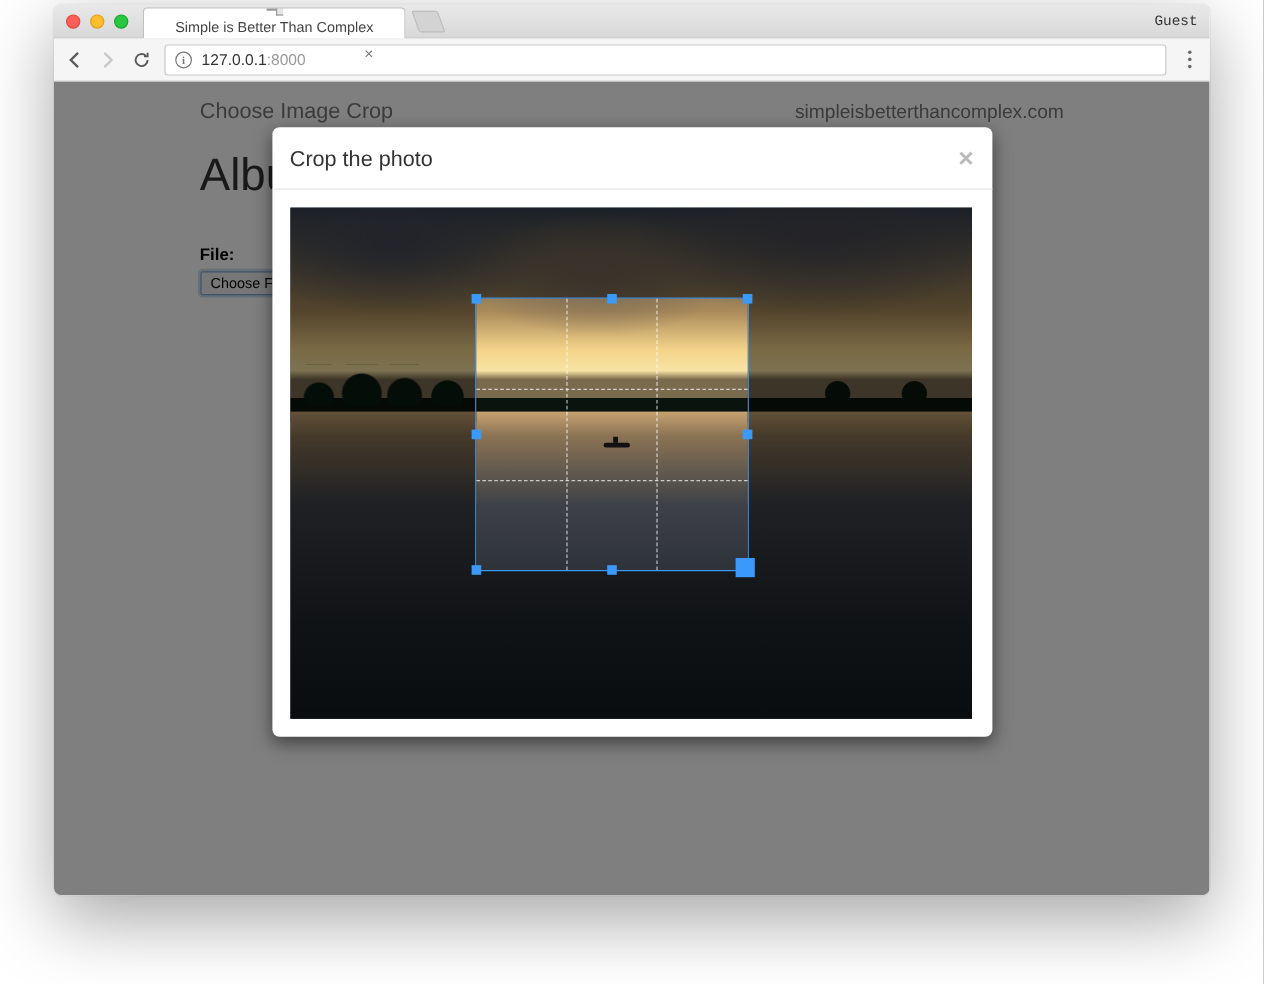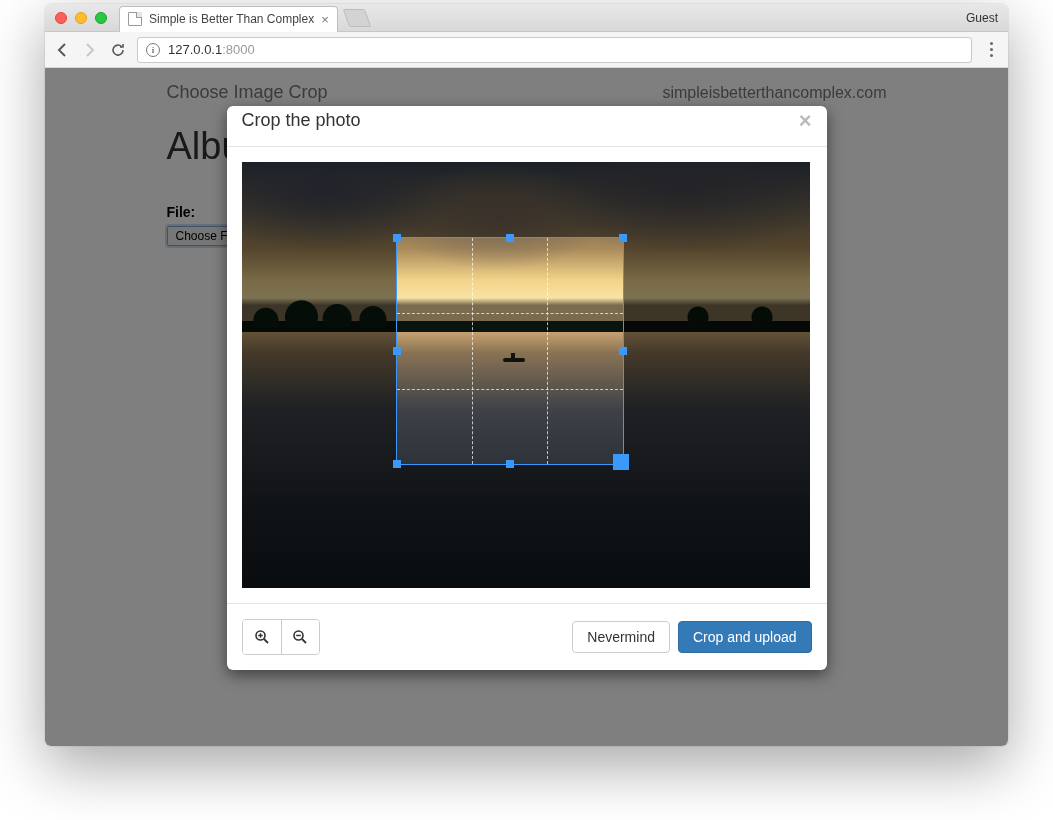--- a/index.html
+++ b/index.html
@@ -38,34 +38,35 @@
     .tl.yel{background:#ffbd2e;border:1px solid #e1a117;}
     .tl.grn{background:#28c940;border:1px solid #1ba52b;}
     .tab {
       background:#fff;
       border:1px solid #c0c0c0;
       border-bottom:none;
       border-radius:4px 4px 0 0;
       height:26px;
       display:flex;
       align-items:center;
-      padding:0 8px;
+      padding:0 26px;
       font-size:12px;
       color:#444;
       gap:7px;
       margin-top:2px;
       min-width:210px;
+      flex-direction:column;
     }
     .tab .page-ico{
       width:14px;height:14px;border:1px solid #999;border-radius:1px;position:relative;background:#fff;
     }
     .tab .page-ico::after{content:"";position:absolute;right:-1px;top:-1px;width:5px;height:5px;background:#e5e5e5;border-left:1px solid #999;border-bottom:1px solid #999;}
     .tab .x{color:#777;font-size:13px;margin-left:auto;cursor:pointer;}
     .newtab{width:22px;height:18px;margin-left:8px;background:#d3d3d3;border:1px solid #bcbcbc;transform:skewX(20deg);border-radius:2px;}
-    .guest{margin-left:auto;font-size:12px;color:#333;}
+    .guest{margin-left:auto;font-size:12px;color:#333;font-family:Liberation Mono, monospace;}
     .toolbar{
       height:36px;background:#f5f5f5;border-bottom:1px solid #d9d9d9;
       display:flex;align-items:center;padding:0 8px;gap:10px;
     }
     .nav-btn{width:18px;height:18px;display:flex;align-items:center;justify-content:center;color:#6b6b6b;}
     .nav-btn.disabled{color:#c8c8c8;}
     .omnibox{
       flex:1;height:26px;background:#fff;border:1px solid #c9c9c9;border-radius:3px;
       display:flex;align-items:center;padding:0 8px;font-size:13px;color:#333;gap:8px;
     }
@@ -81,21 +82,21 @@
     .h1{font-size:38px;margin-top:22px;color:#333;font-weight:500;}
     .file-label{font-weight:bold;font-size:14px;margin-top:36px;}
     .choose{margin-top:6px;display:inline-block;font-size:12px;background:#efefef;border:1px solid #7aa6d6;padding:2px 8px;border-radius:2px;box-shadow:0 0 0 2px rgba(51,122,183,.25);}
     
     .overlay{position:absolute;inset:0;background:rgba(0,0,0,0.5);}
     .page .overlay{top:0;}
     .modal{
       position:absolute;left:50%;transform:translateX(-50%);top:38px;
       width:600px;background:#fff;border-radius:6px;box-shadow:0 5px 15px rgba(0,0,0,.5);
     }
-    .modal-header{padding:4px 15px 14px;border-bottom:1px solid #e5e5e5;display:flex;align-items:flex-start;}
+    .modal-header{padding:15px 15px 14px;border-bottom:1px solid #e5e5e5;display:flex;align-items:flex-end;}
     .modal-title{font-size:18px;color:#333;font-weight:500;}
     .modal-close{margin-left:auto;color:#bbb;font-size:22px;font-weight:bold;line-height:1;cursor:pointer;}
     .modal-body{padding:15px;}
     .crop-area{position:relative;width:568px;height:426px;background:#0e1a22;overflow:hidden;}
     
     .sky{position:absolute;left:0;right:0;top:0;height:58%;
       background:
         radial-gradient(ellipse 180px 90px at 45% 22%, rgba(115,100,85,.9),transparent 60%),
         radial-gradient(ellipse 260px 120px at 78% 8%, rgba(70,70,80,.95),transparent 60%),
         radial-gradient(ellipse 220px 100px at 15% 12%, rgba(65,70,85,.95),transparent 60%),
@@ -232,38 +233,15 @@
             <div class="handle h-n"></div>
             <div class="handle h-ne"></div>
             <div class="handle h-w"></div>
             <div class="handle h-e"></div>
             <div class="handle h-sw"></div>
             <div class="handle h-s"></div>
             <div class="handle h-se"></div>
           </div>
         </div>
       </div>
-      <div class="modal-footer">
-        <div class="btn-group">
-          <div class="ib">
-            <svg width="16" height="16" viewBox="0 0 16 16">
-                <circle cx="6.5" cy="6.5" r="4.5" stroke="#333" stroke-width="1.6" fill="none"></circle>
-                <line x1="10" y1="10" x2="14" y2="14" stroke="#333" stroke-width="1.8"></line>
-                <line x1="4.2" y1="6.5" x2="8.8" y2="6.5" stroke="#333" stroke-width="1.4"></line>
-                <line x1="6.5" y1="4.2" x2="6.5" y2="8.8" stroke="#333" stroke-width="1.4"></line>
-              </svg>
-          </div>
-          <div class="ib">
-            <svg width="16" height="16" viewBox="0 0 16 16">
-                <circle cx="6.5" cy="6.5" r="4.5" stroke="#333" stroke-width="1.6" fill="none"></circle>
-                <line x1="10" y1="10" x2="14" y2="14" stroke="#333" stroke-width="1.8"></line>
-                <line x1="4.2" y1="6.5" x2="8.8" y2="6.5" stroke="#333" stroke-width="1.4"></line>
-              </svg>
-          </div>
-        </div>
-        <div class="footer-right">
-          <button class="btn">Nevermind</button>
-          <button class="btn primary">Crop and upload</button>
-        </div>
-      </div>
     </div>
   </div>
 </div>
 
 </body></html>

